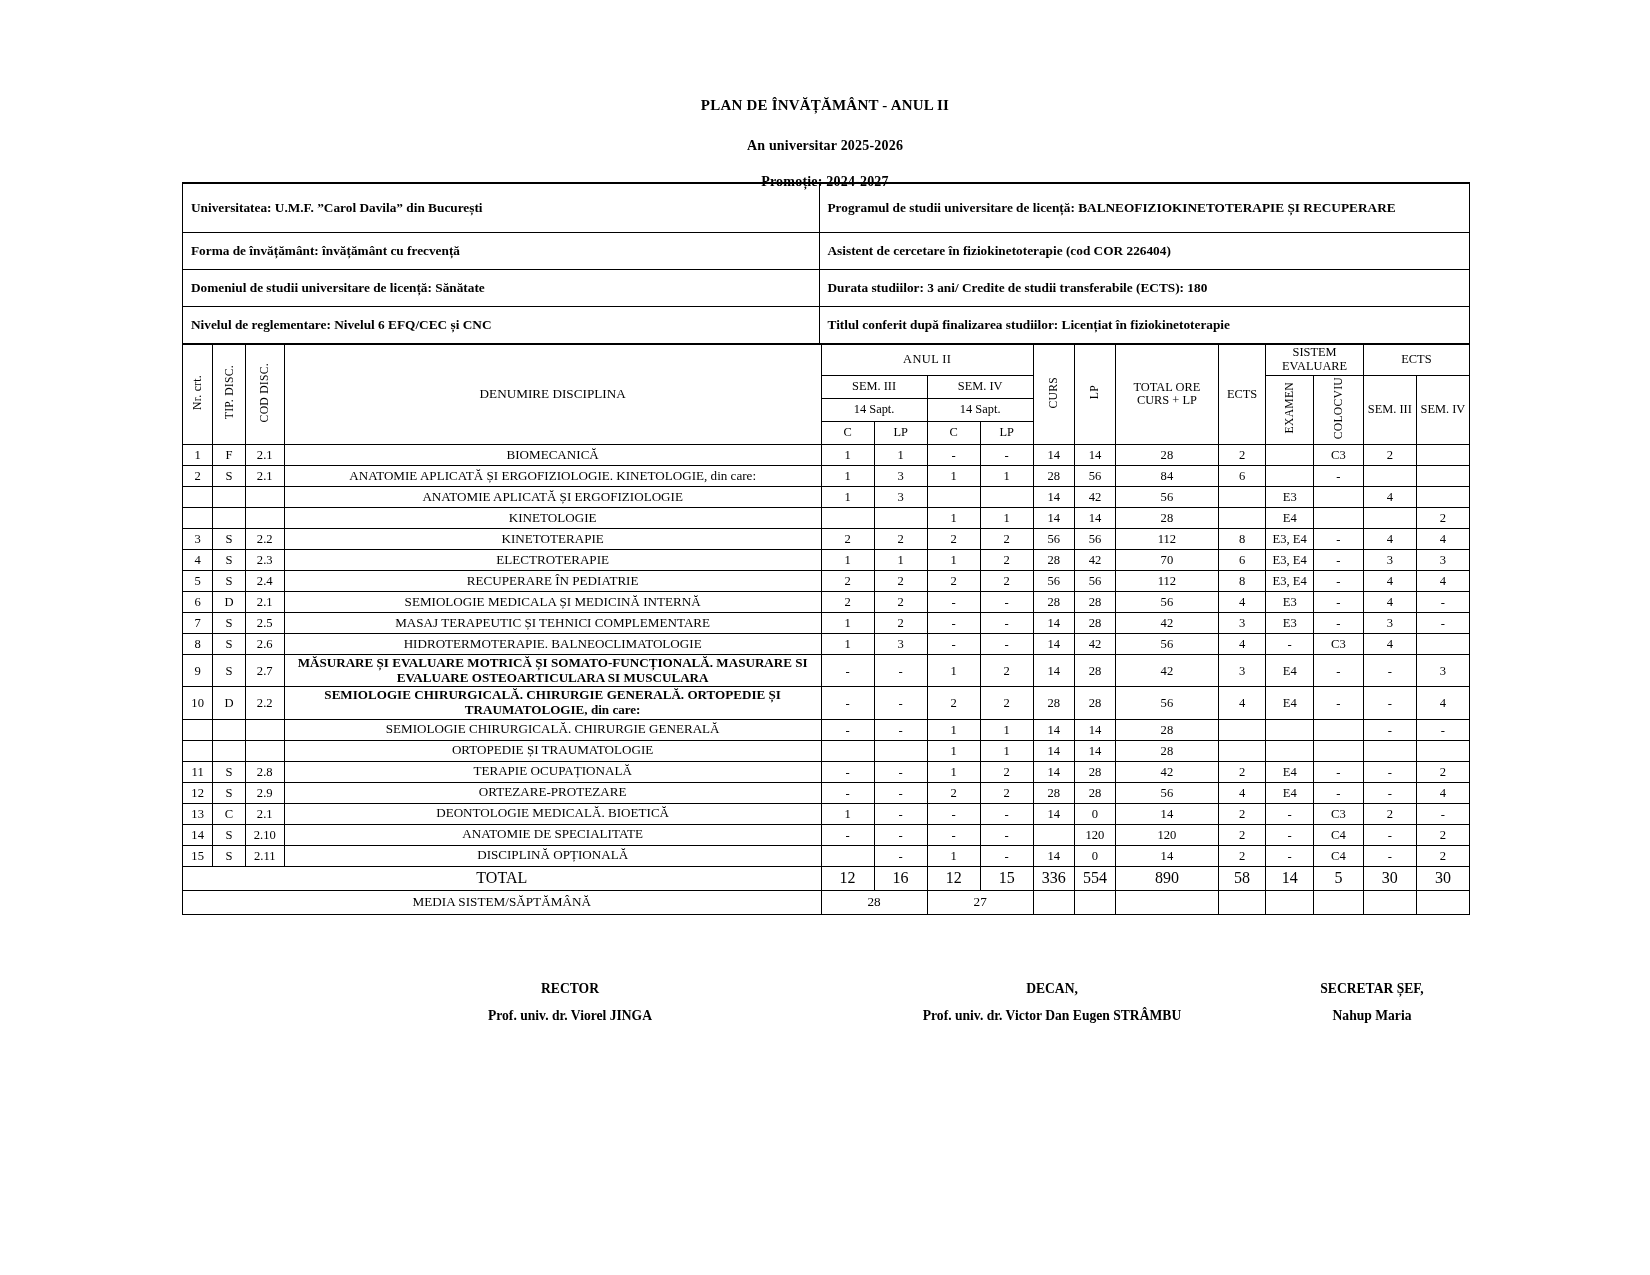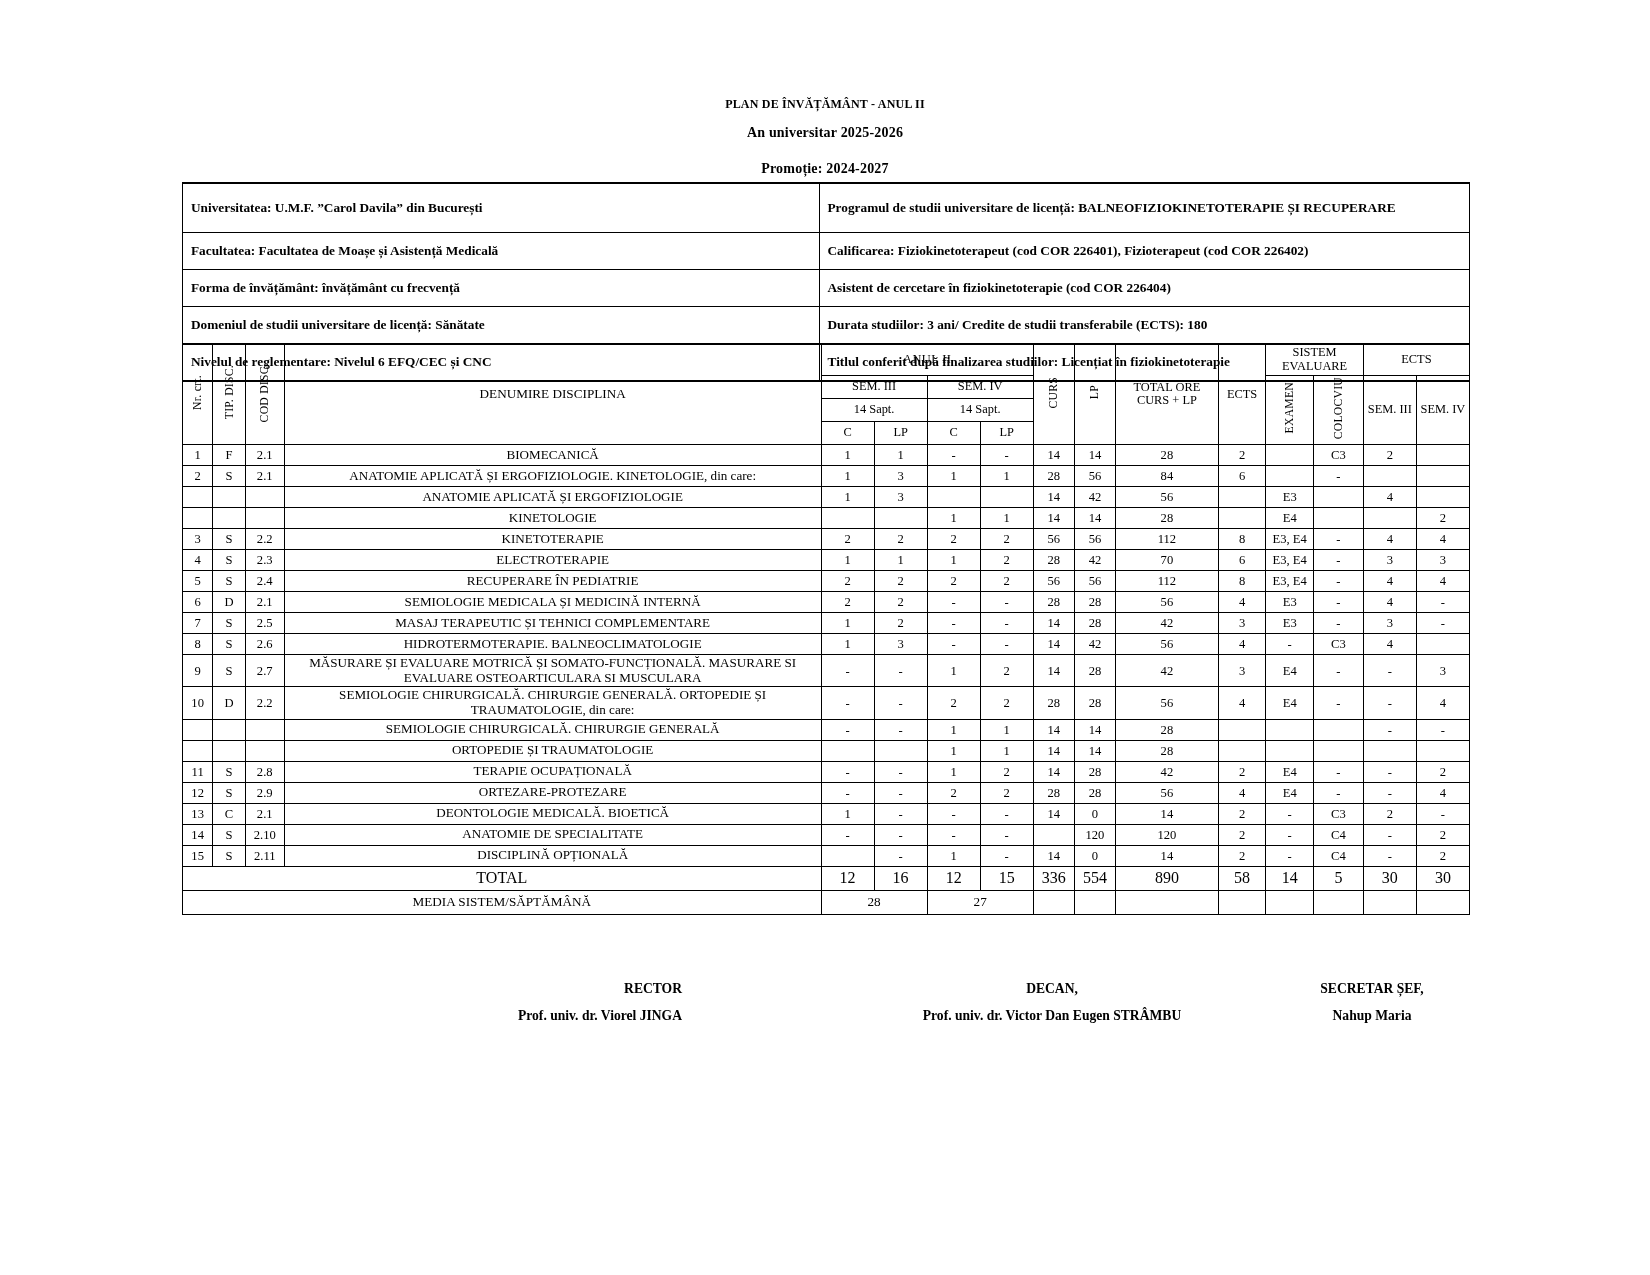--- a/index.html
+++ b/index.html
@@ -24,21 +24,21 @@
   .titles {
     text-align: center;
     padding-top: 98px;
   }
   .title-line {
     font-weight: bold;
     font-size: 14.5px;
     letter-spacing: 0.2px;
     line-height: 1.0;
   }
-  .title-line.t1 { font-size: 12px; margin-bottom: 16px; }
+  .title-line.t1 { font-size: 15px; margin-bottom: 26px; }
   .title-line.t2 { font-size: 14px; margin-bottom: 22px; }
   .title-line.t3 { font-size: 14px; }
 
   
   .infobox {
     position: absolute;
     left: 182px;
     top: 182px;
     width: 1288px;
     border: 1.6px solid #000;
@@ -100,20 +100,21 @@
     letter-spacing: 0.3px;
   }
   td.disc-name {
     text-align: left;
     padding-left: 6px;
     font-size: 13.1px;
     white-space: nowrap;
   }
   td.disc-name.wrap {
     white-space: normal;
+    font-weight: bold;
   }
   .bold { font-weight: bold; }
   .totalrow td {
     font-weight: bold;
     font-size: 16px;
     height: 21px;
   }
   .mediarow td {
     font-weight: bold;
     font-size: 13.2px;
@@ -142,21 +143,21 @@
   }
   .sig {
     position: absolute;
     text-align: center;
     font-weight: bold;
     font-size: 13.6px;
     line-height: 2.0;
   }
   .sig .role { display: block; }
   .sig .name { display: block; }
-  .sig-rector { left: 260px; top: 0; width: 240px; text-align: right; }
+  .sig-rector { left: 268px; top: 0; width: 240px; }
   .sig-decan  { left: 690px; top: 0; width: 360px; }
   .sig-sec    { left: 1090px; top: 0; width: 200px; }
 </style>
 </head>
 <body>
 
 <div class="page">
 
   <div class="titles">
     <div class="title-line t1">PLAN DE ÎNVĂȚĂMÂNT - ANUL II</div>
@@ -167,24 +168,20 @@
   <div class="infobox">
     <table>
       <colgroup>
           <col style="width:636px">
           <col>
         </colgroup>
       <tbody>
         <tr>
           <td class="left tall no-left-border">Universitatea: U.M.F. ”Carol Davila” din București</td>
           <td class="tall no-right-border">Programul de studii universitare de licență: BALNEOFIZIOKINETOTERAPIE ȘI RECUPERARE</td>
-        </tr>
-        <tr>
-          <td class="left row-h no-left-border">Facultatea: Facultatea de Moașe și Asistență Medicală</td>
-          <td class="row-h no-right-border">Calificarea: Fiziokinetoterapeut (cod COR 226401), Fizioterapeut (cod COR 226402)</td>
         </tr>
         <tr>
           <td class="left row-h no-left-border">Forma de învățământ: învățământ cu frecvență</td>
           <td class="row-h no-right-border">Asistent de cercetare în fiziokinetoterapie (cod COR 226404)</td>
         </tr>
         <tr>
           <td class="left row-h no-left-border">Domeniul de studii universitare de licență: Sănătate</td>
           <td class="row-h no-right-border">Durata studiilor: 3 ani/ Credite de studii transferabile (ECTS): 180</td>
         </tr>
         <tr>

